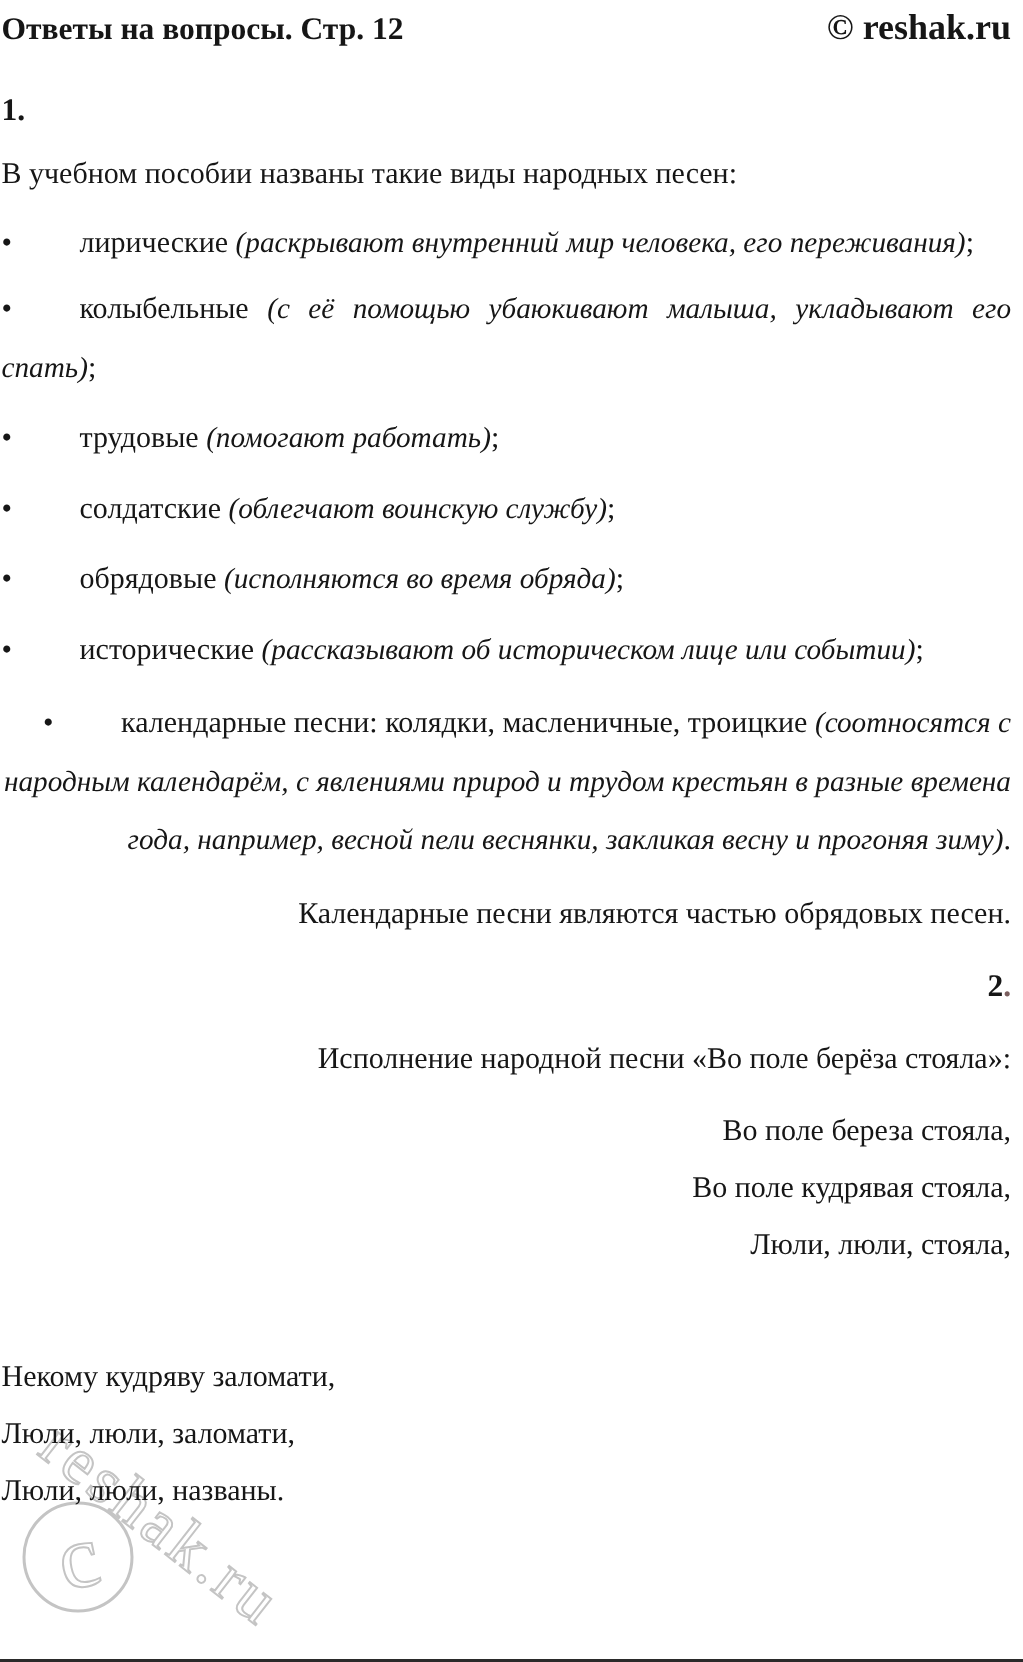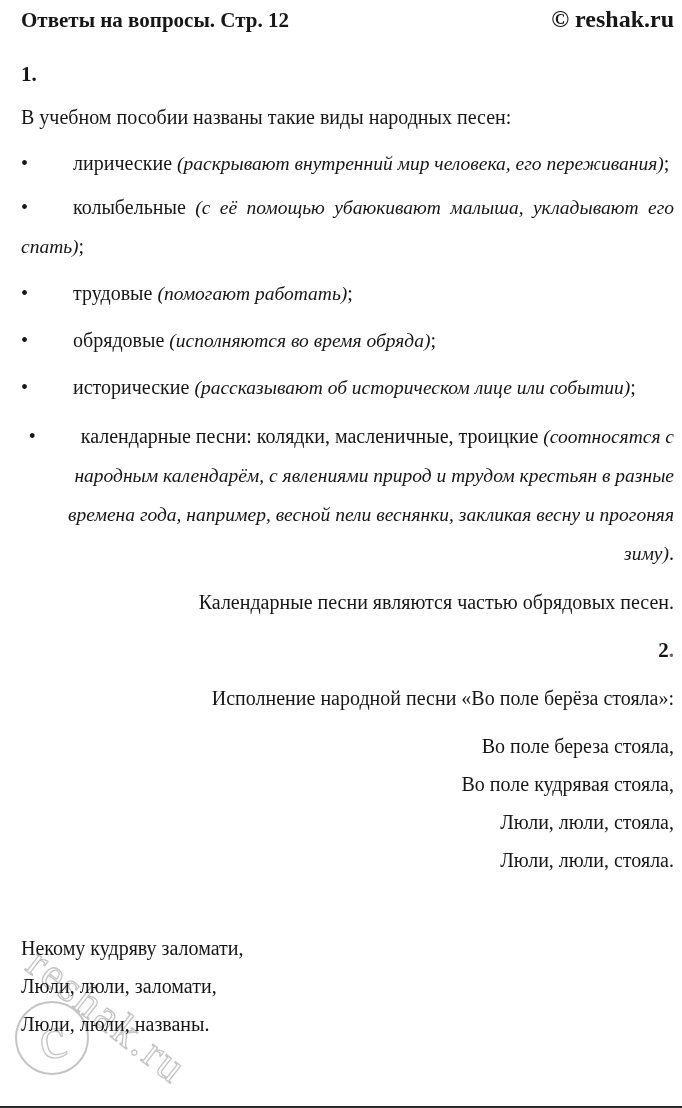--- a/index.html
+++ b/index.html
@@ -6,21 +6,21 @@
   body {
     width: 682px; height: 1108px;
     background: #ffffff;
     overflow: hidden;
     position: relative;
     font-family: "Liberation Serif", "DejaVu Serif", serif;
     color: #161616;
   }
   .page {
     position: relative;
-    padding: 6px 8px 0 21px;
+    padding: 6px 8px 0 1px;
     z-index: 1;
   }
   .header-row {
     display: flex;
     justify-content: space-between;
     align-items: baseline;
     line-height: 26px;
   }
   .title { font-weight: bold; font-size: 21px; }
   .copyright { font-weight: bold; font-size: 24px; }
@@ -73,38 +73,38 @@
   <p class="num mt22">1.</p>
 
   <p class="mt5">В учебном пособии названы такие виды народных песен:</p>
 
   <p class="bullet mt8"><span class="marker">•</span><span class="gap"></span><span>лирические </span><span class="note">(раскрывают внутренний мир человека, его переживания)</span><span>;</span></p>
 
   <p class="bullet mt5"><span class="marker">•</span><span class="gap"></span><span>колыбельные </span><span class="note">(с её помощью убаюкивают малыша, укладывают его спать)</span><span>;</span></p>
 
   <p class="bullet mt8"><span class="marker">•</span><span class="gap"></span><span>трудовые </span><span class="note">(помогают работать)</span><span>;</span></p>
 
+  <p class="bullet mt8"><span class="marker">•</span><span class="gap"></span><span>солдатские </span><span class="note">(облегчают воинскую службу)</span><span>;</span></p>
 
   <p class="bullet mt8"><span class="marker">•</span><span class="gap"></span><span>обрядовые </span><span class="note">(исполняются во время обряда)</span><span>;</span></p>
 
   <p class="bullet mt8"><span class="marker">•</span><span class="gap"></span><span>исторические </span><span class="note">(рассказывают об историческом лице или событии)</span><span>;</span></p>
 
   <p class="bullet mt10"><span class="marker">•</span><span class="gap"></span><span>календарные песни: колядки, масленичные, троицкие </span><span class="note">(соотносятся с народным календарём, с явлениями природ и трудом крестьян в разные времена года, например, весной пели веснянки, закликая весну и прогоняя зиму)</span><span>.</span></p>
 
   <p class="mt10">Календарные песни являются частью обрядовых песен.</p>
 
   <p class="mt10"><span class="num">2</span><span class="num-dot sec2-dot">.</span></p>
 
   <p class="mt10">Исполнение народной песни «Во поле берёза стояла»:</p>
 
   <div class="mt10">
     <p>Во поле береза стояла,</p>
     <p>Во поле кудрявая стояла,</p>
     <p>Люли, люли, стояла,</p>
-    <p>Люли, люли, стояла.</p>
   </div>
 
   <div class="mt50">
     <p>Некому кудряву заломати,</p>
     <p>Люли, люли, заломати,</p>
     <p>Люли, люли, названы.</p>
   </div>
 
 </div>
 

